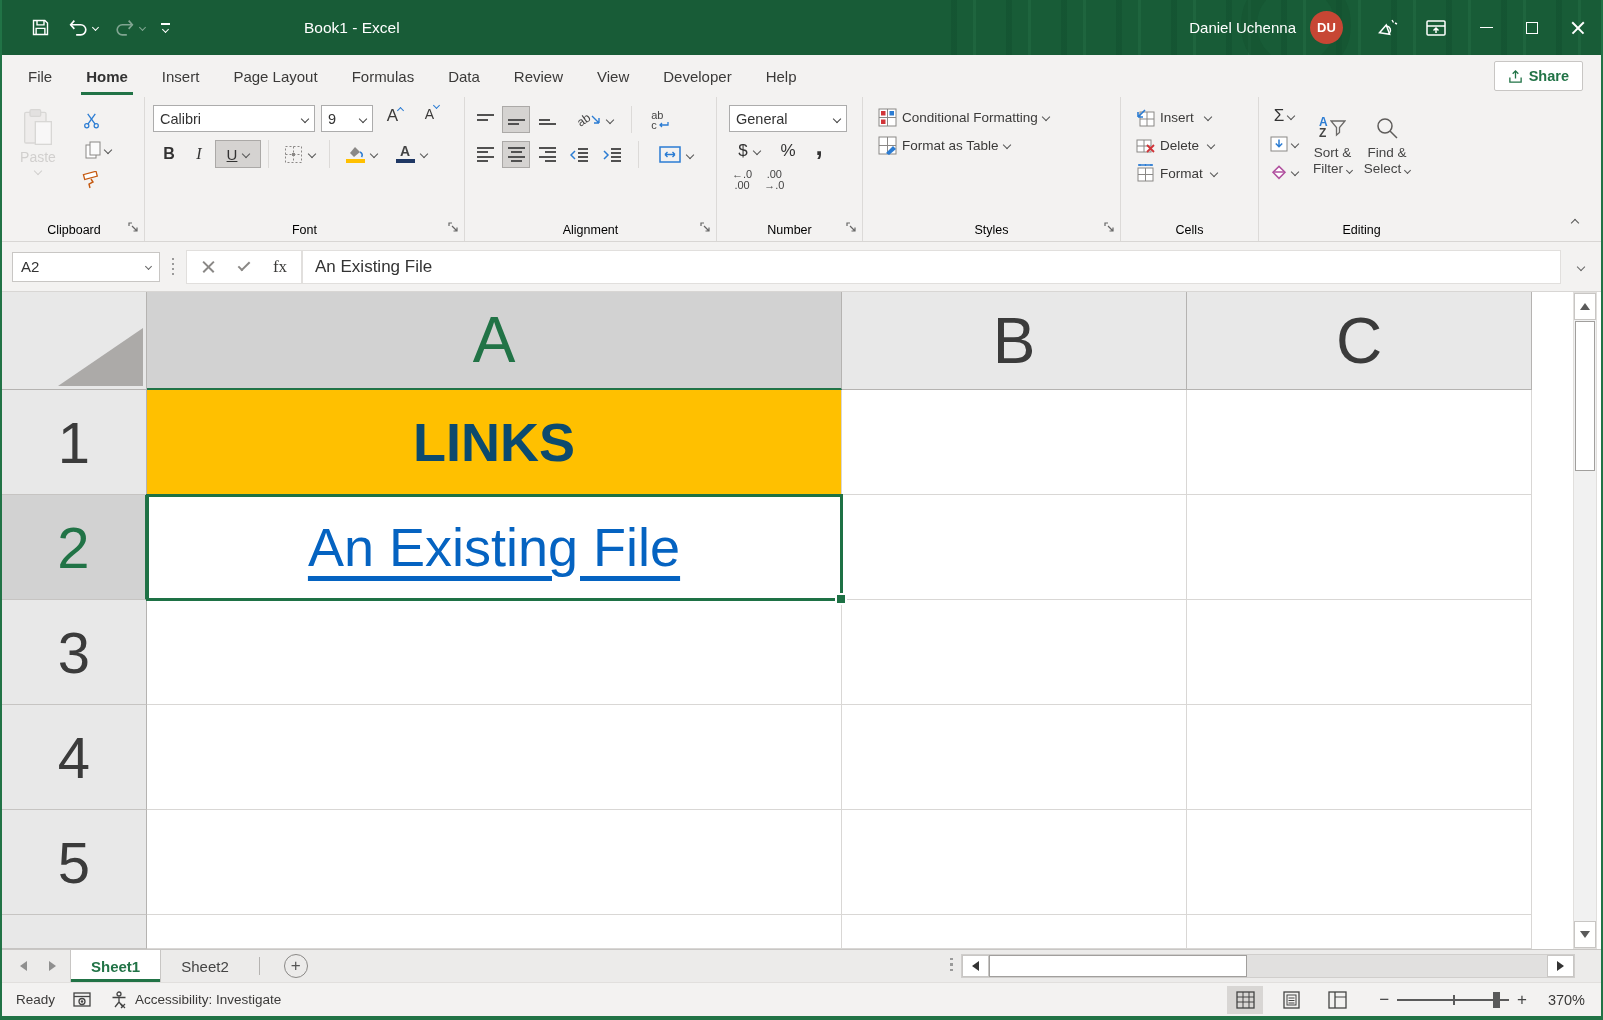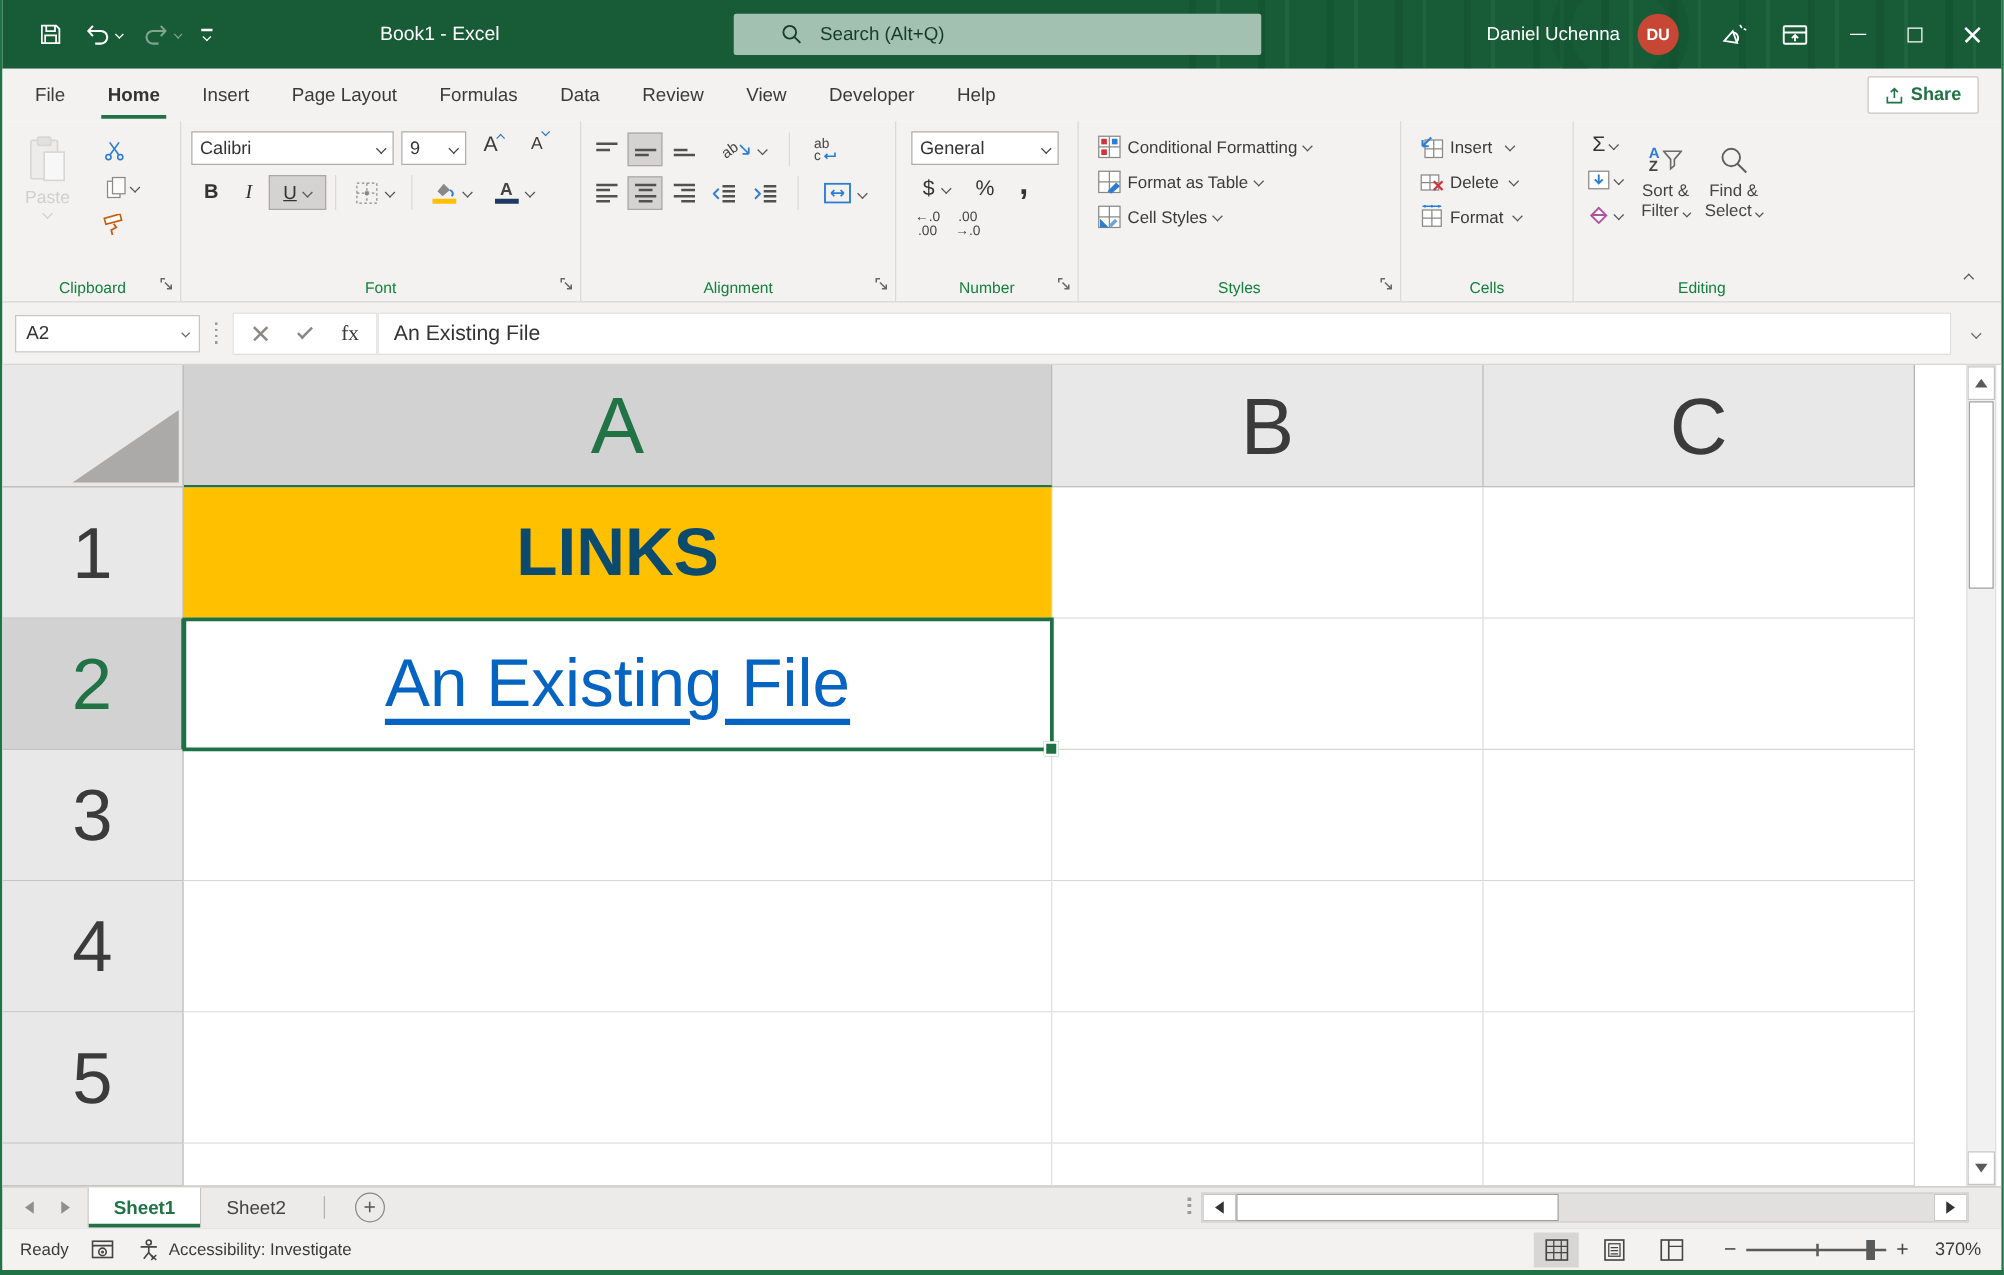--- a/index.html
+++ b/index.html
@@ -41,21 +41,21 @@
 
 .tabrow { height:42px; background:#F3F2F1; display:flex; align-items:center; flex:none; position:relative; }
 .rtab { padding:0 17px; font-size:15px; color:#3B3A39; height:100%; display:flex; align-items:center; cursor:default; }
 .rtab.active { font-weight:bold; color:#333; position:relative; }
 .rtab.active::after { content:""; position:absolute; left:12px; right:12px; bottom:2px; height:3px; background:#217346; }
 .share-btn { position:absolute; right:18px; top:6px; height:30px; padding:0 13px; background:#fff; border:1px solid #C8C6C4; border-radius:2px; display:flex; align-items:center; gap:6px; color:#217346; font-size:14.5px; font-weight:bold; }
 
 
 .ribbon { height:145px; background:#F3F2F1; border-bottom:1px solid #D8D6D4; display:flex; flex:none; position:relative; padding-left:2px; }
 .rgroup { position:relative; border-right:1px solid #DCDAD8; padding:6px 4px 24px 4px; flex:none; }
-.rg-label { position:absolute; bottom:4px; left:0; right:0; text-align:center; font-size:12.5px; color:#15803d; }
+.rg-label { position:absolute; bottom:4px; left:0; right:0; text-align:center; font-size:12.5px; color:#000000; }
 .launcher { position:absolute; bottom:5px; right:5px; }
 .rb { display:flex; align-items:center; justify-content:center; border:1px solid transparent; cursor:default; }
 .rb.pressed { background:#D5D3D1; border-color:#ABA9A7; }
 .bigbtn { display:flex; flex-direction:column; align-items:center; justify-content:flex-start; gap:3px; padding-top:4px; }
 .combo { background:#fff; border:1px solid #ACACAC; height:27px; display:flex; align-items:center; padding:0 6px; font-size:14.5px; color:#333; }
 .combo .cv { margin-left:auto; color:#444; }
 .glyph-b { font-weight:bold; font-size:16px; color:#333; }
 .glyph-i { font-style:italic; font-size:16px; font-family:"Liberation Serif",serif; color:#333; }
 .glyph-u { font-size:15px; text-decoration:underline; color:#333; }
 .fontsz { display:flex; align-items:flex-start; font-size:17px; color:#3b3a39; }
@@ -170,27 +170,20 @@
         <span class="cv" style="color:#fff;width:5px;height:5px;margin-left:4px"></span>
       </div>
       <div class="tb-btn">
         <span class="qat-cust">
             <span class="bar"></span>
             <span class="cv" style="color:#fff;width:5px;height:5px"></span>
           </span>
       </div>
     </div>
     <div class="tb-title">Book1 - Excel</div>
-    <div class="tb-search">
-      <svg width="17" height="17" viewBox="0 0 20 20" style="margin:0 14px 0 38px">
-          <circle cx="8" cy="8" r="6" fill="none" stroke="#173B28" stroke-width="1.7"></circle>
-          <line x1="12.5" y1="12.5" x2="18" y2="18" stroke="#173B28" stroke-width="1.7"></line>
-        </svg>
-      <span>Search (Alt+Q)</span>
-    </div>
     <div class="tb-right">
       <span class="tb-user">Daniel Uchenna</span>
       <span class="avatar">DU</span>
       <div class="tb-btn" style="margin-right:14px">
         <svg width="24" height="24" viewBox="0 0 24 24">
             <g transform="rotate(-20 12 14)">
               <path d="M4 14 l9 -5 v10 z" fill="none" stroke="#fff" stroke-width="1.5"></path>
               <path d="M13 10 a4.5 4.5 0 0 1 0 8" fill="none" stroke="#fff" stroke-width="1.5"></path>
             </g>
             <path d="M17 4 l1.5 2.5 M20 7 l2 1" stroke="#fff" stroke-width="1.4"></path>
@@ -502,31 +495,20 @@
       <div class="r-item">
         <svg width="19" height="19" viewBox="0 0 19 19">
             <rect x="1" y="1" width="17" height="17" fill="#fff" stroke="#8A8886"></rect>
             <line x1="9.5" y1="1" x2="9.5" y2="18" stroke="#8A8886"></line>
             <line x1="1" y1="9.5" x2="18" y2="9.5" stroke="#8A8886"></line>
             <path d="M8 17 L15 10 L18 13 L11 19 Z" fill="#2B7CD3"></path>
           </svg>
         <span>Format as Table</span>
         <span class="cv" style="color:#555"></span>
       </div>
-      <div class="r-item">
-        <svg width="19" height="19" viewBox="0 0 19 19">
-            <rect x="1" y="1" width="17" height="17" fill="#fff" stroke="#8A8886"></rect>
-            <line x1="9.5" y1="1" x2="9.5" y2="18" stroke="#8A8886"></line>
-            <line x1="1" y1="9.5" x2="18" y2="9.5" stroke="#8A8886"></line>
-            <path d="M2 11 L9 18 L2 18 Z" fill="#2B7CD3"></path>
-            <path d="M9 16 L14 11 L16 13 L11 18 Z" fill="#6BA5D7"></path>
-          </svg>
-        <span>Cell Styles</span>
-        <span class="cv" style="color:#555"></span>
-      </div>
       <div class="rg-label">Styles</div>
       <div class="launcher"><svg width="11" height="11" viewBox="0 0 11 11">
             <path d="M1 4 V1 H4" fill="none" stroke="#666" stroke-width="1.2"></path>
             <path d="M4 4 L9 9 M9 5.5 V9 H5.5" fill="none" stroke="#666" stroke-width="1.2"></path>
           </svg></div>
     </div>
 
     <div class="rgroup" style="width:138px;padding-left:12px">
       <div class="r-item">
         <svg width="19" height="19" viewBox="0 0 19 19">

